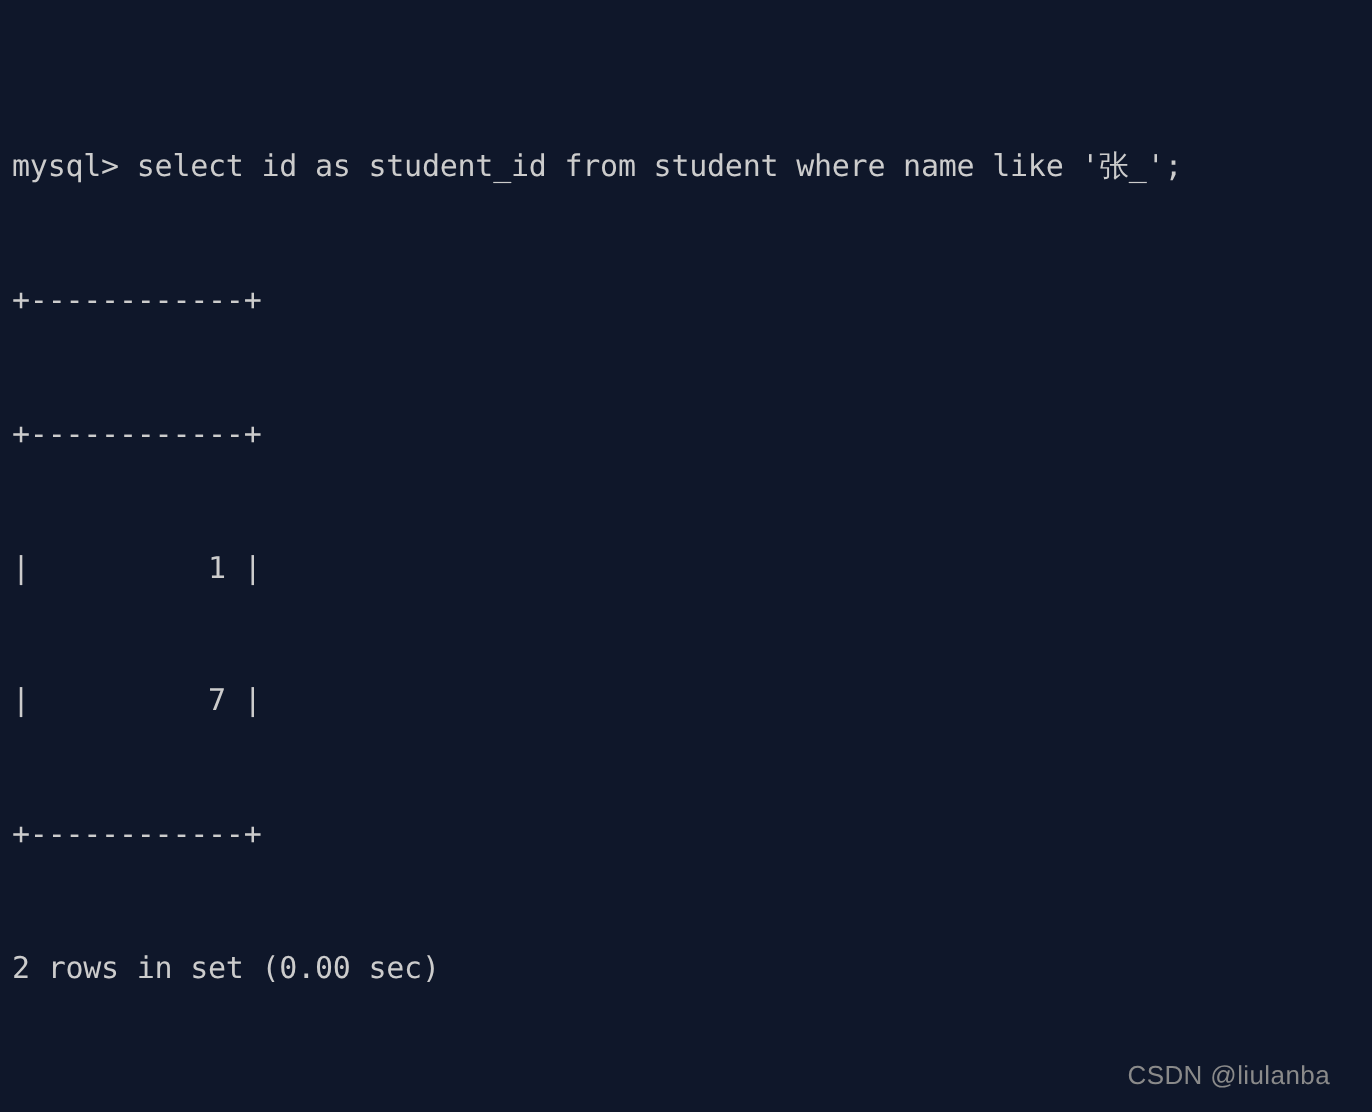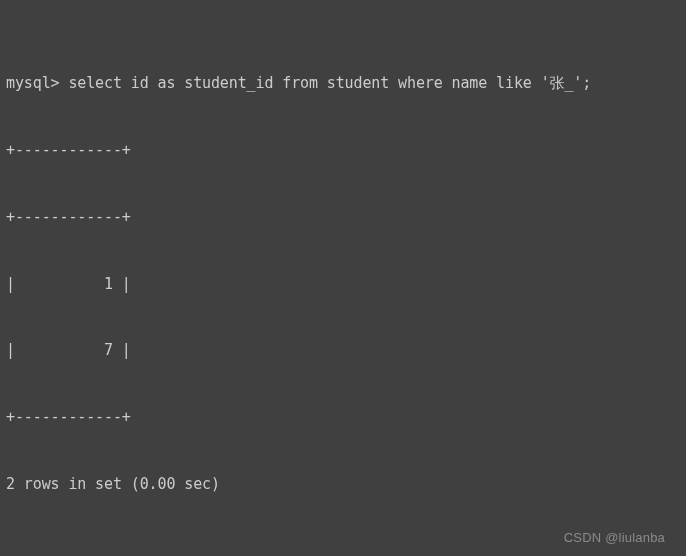--- a/index.html
+++ b/index.html
@@ -4,21 +4,21 @@
 <style>
   html, body {
     margin: 0;
     padding: 0;
     background: #0c0c0c;
   }
   #terminal {
     position: relative;
     width: 686px;
     height: 556px;
-    background: #404040;
+    background: #0f172a;
     overflow: hidden;
     box-sizing: border-box;
   }
   #console {
     position: absolute;
     left: 6px;
     top: 5px;
     right: 0;
     color: #cccccc;
     font-family: "DejaVu Sans Mono", "Liberation Mono", monospace;

